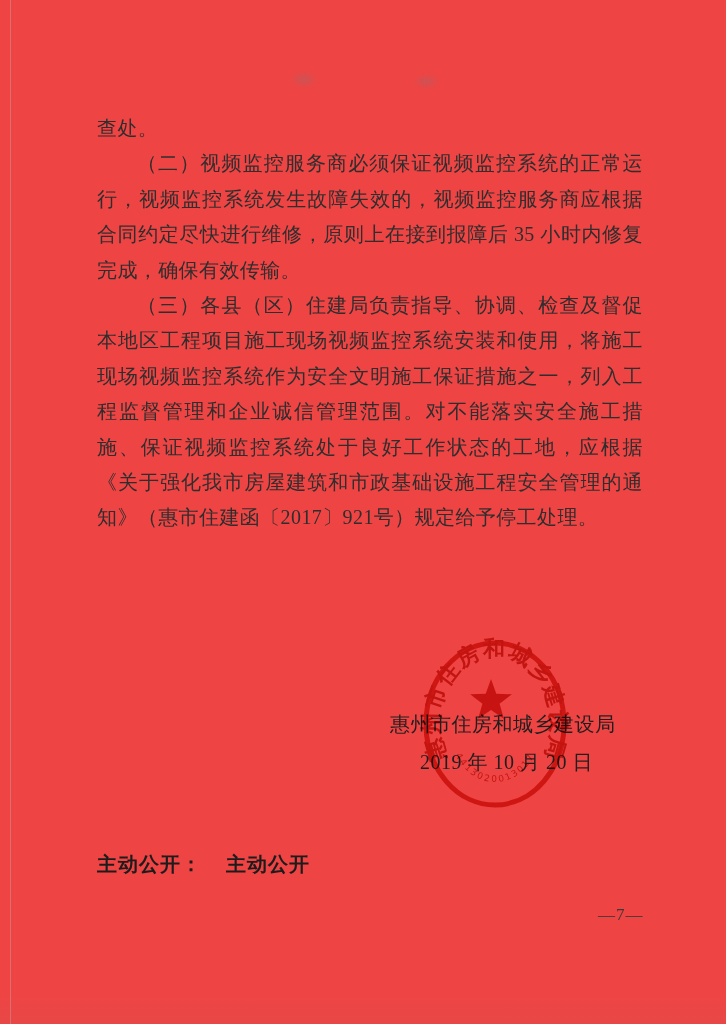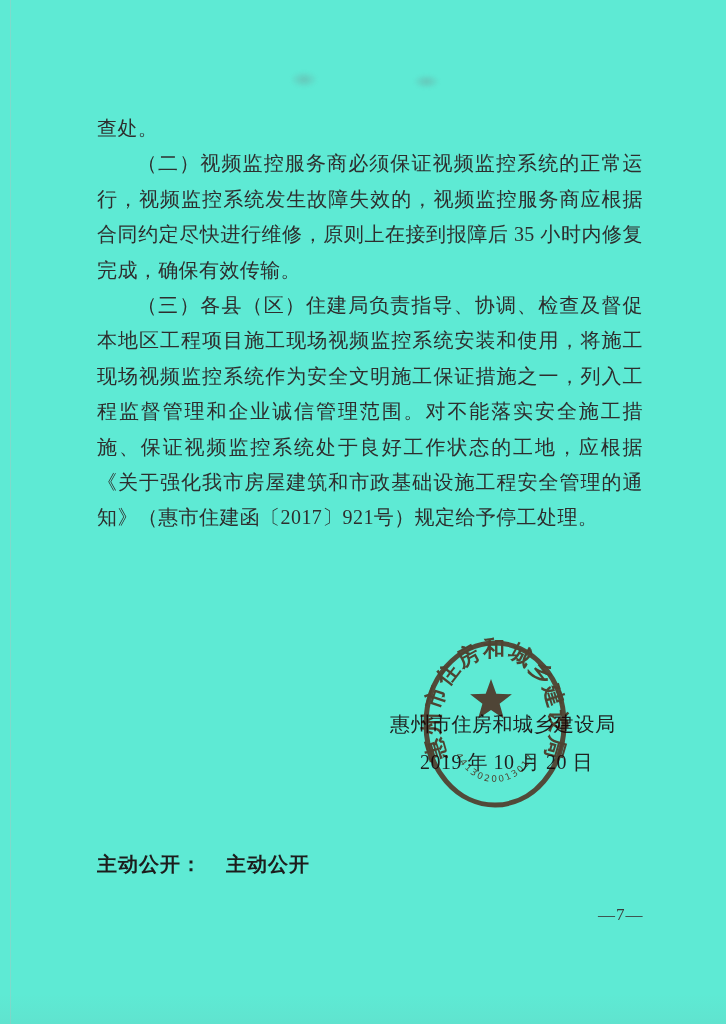--- a/index.html
+++ b/index.html
@@ -5,21 +5,21 @@
   html, body {
     margin: 0;
     padding: 0;
     background: #e8e8e8;
   }
   .page {
     position: relative;
     width: 726px;
     height: 1024px;
     margin: 0 auto;
-    background: #5eead4;
+    background: #ef4444;
     overflow: hidden;
     font-family: "Liberation Serif", "DejaVu Serif", serif;
   }
   
   .edge-line-left {
     position: absolute;
     left: 10px;
     top: 0;
     width: 1px;
     height: 1024px;

